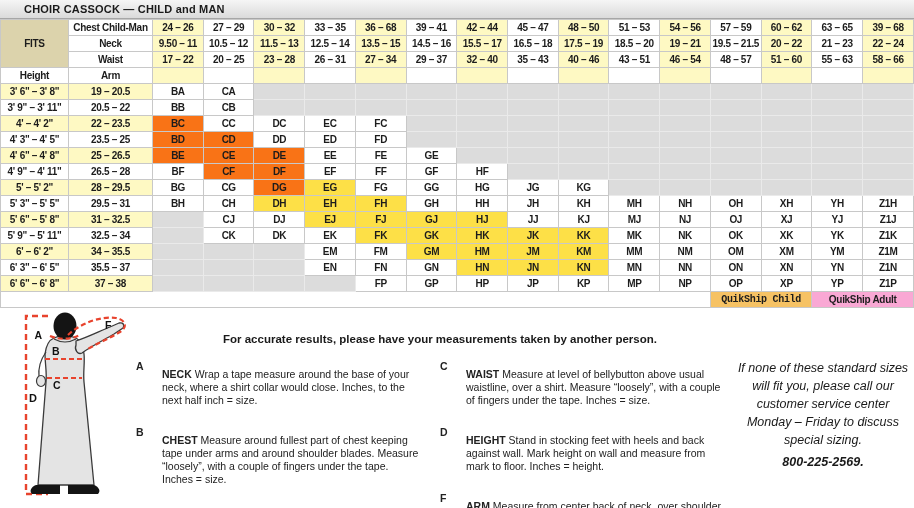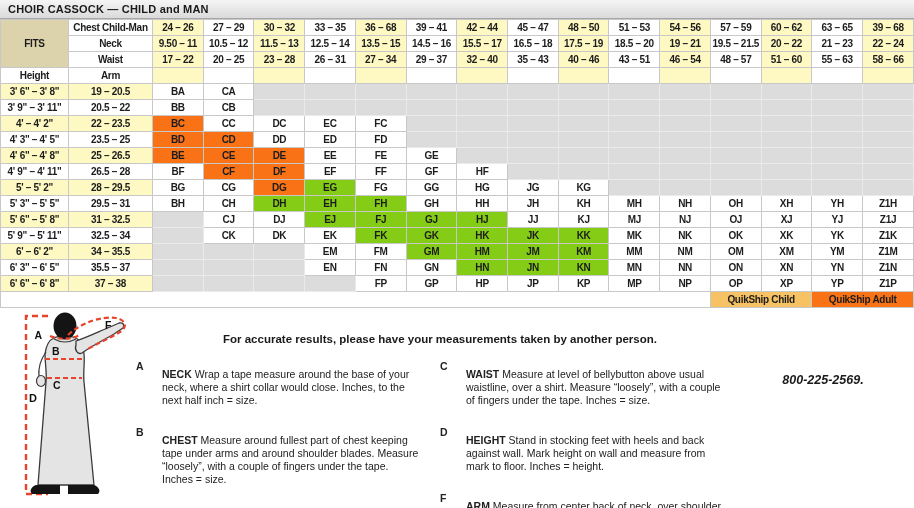--- a/index.html
+++ b/index.html
@@ -4,21 +4,21 @@
 <style>
   * { box-sizing: border-box; }
   html,body { margin:0; padding:0; }
   body {
     width:914px; height:508px; background:#fff; position:relative; overflow:hidden;
     font-family:"Liberation Sans", sans-serif; color:#1a1a1a;
     -webkit-font-smoothing:antialiased;
   }
   
   .titlebar {
-    height:19px; line-height:19px; padding-left:8px;
+    height:19px; line-height:19px; padding-left:24px;
     background:linear-gradient(#f5f5f5,#dadada);
     border-bottom:1px solid #a6a6a6;
     font-weight:bold; font-size:11px; letter-spacing:.2px;
   }
   
   table.sizes {
     width:914px; table-layout:fixed; border-collapse:collapse;
     font-weight:bold; color:#1c1c1c;
   }
   table.sizes th, table.sizes td {
@@ -29,45 +29,45 @@
   thead th { height:17px; background:#fff; }
   th.fits  { background:#dcd3ac; font-size:11px; letter-spacing:.3px; }
   th.rowlab{ text-align:right; padding-right:6px; font-size:10.5px; }
   .tint    { background:#faf6e2; }
   th.hcol  { text-align:left; padding-left:6px; background:#fff; }
   th.acol  { background:#fff; }
   tbody th.tint, thead th.tint { background:#fef9c3; }
   tbody td { background:#fff; font-size:10.5px; letter-spacing:0; }
   tbody td.empty { background:#dcdcdc; border-color:#eaeaea; }
   tbody td.qsc { background:#f97316; }
-  tbody td.qsa { background:#84cc16; }
+  tbody td.qsa { background:#fde047; }
   tfoot td { border:none; background:#fff; height:18px; font-size:10.5px; font-weight:bold; }
-  tfoot td.qsbox-child { background:#f6c264; }
-  tfoot td.qsbox-adult { background:#f97316; }
+  tfoot td.qsbox-child { background:#f6c264;font-family:Liberation Mono, monospace; }
+  tfoot td.qsbox-adult { background:#f9a8d4; }
   
   .bottom { position:absolute; left:0; top:315px; width:914px; height:193px; }
   .figure { position:absolute; left:2px; top:-3px; }
   .notice {
     position:absolute; left:140px; top:17px; width:600px;
     text-align:center; font-weight:bold; font-size:11.5px; line-height:14px;
   }
   .steps {
     position:absolute; left:136px; top:45px; width:598px;
     display:flex; gap:10px; font-size:10.5px; line-height:13px; color:#222;
   }
   .stepcol { width:294px; }
   .step { display:flex; margin-bottom:11px; }
   .step .ltr { width:18px; flex:none; font-weight:bold; }
   .step p { margin:8px; }
   .step .term { font-weight:bold; }
   .special {
     position:absolute; left:736px; top:44px; width:174px;
     text-align:center; font-style:italic; font-size:12.5px; line-height:18px;
   }
-  .special .phone { font-weight:bold; margin-top:12px; }
+  .special .phone { font-weight:bold; margin-top:4px; }
 </style>
 </head>
 <body>
 
 <div class="titlebar">CHOIR CASSOCK — CHILD and MAN</div>
 
 <table class="sizes">
   <colgroup id="size-cols">
     <col style="width:68px">
       <col style="width:84px">
@@ -479,16 +479,17 @@
         <p><b class="term">HEIGHT</b> <span>Stand in stocking feet with heels and back against wall. Mark height on wall and measure from mark to floor. Inches = height.</span></p>
       </div>
       <div class="step">
         <span class="ltr">F</span>
         <p><b class="term">ARM</b> <span>Measure from center back of neck, over shoulder to wrist bone. Inches = size.</span></p>
       </div>
     </div>
   </div>
 
   <div class="special">
+    <div>If none of these standard sizes will fit you, please call our customer service center Monday – Friday to discuss special sizing.</div>
     <div class="phone">800-225-2569.</div>
   </div>
 
 </div>
 
 </body></html>

